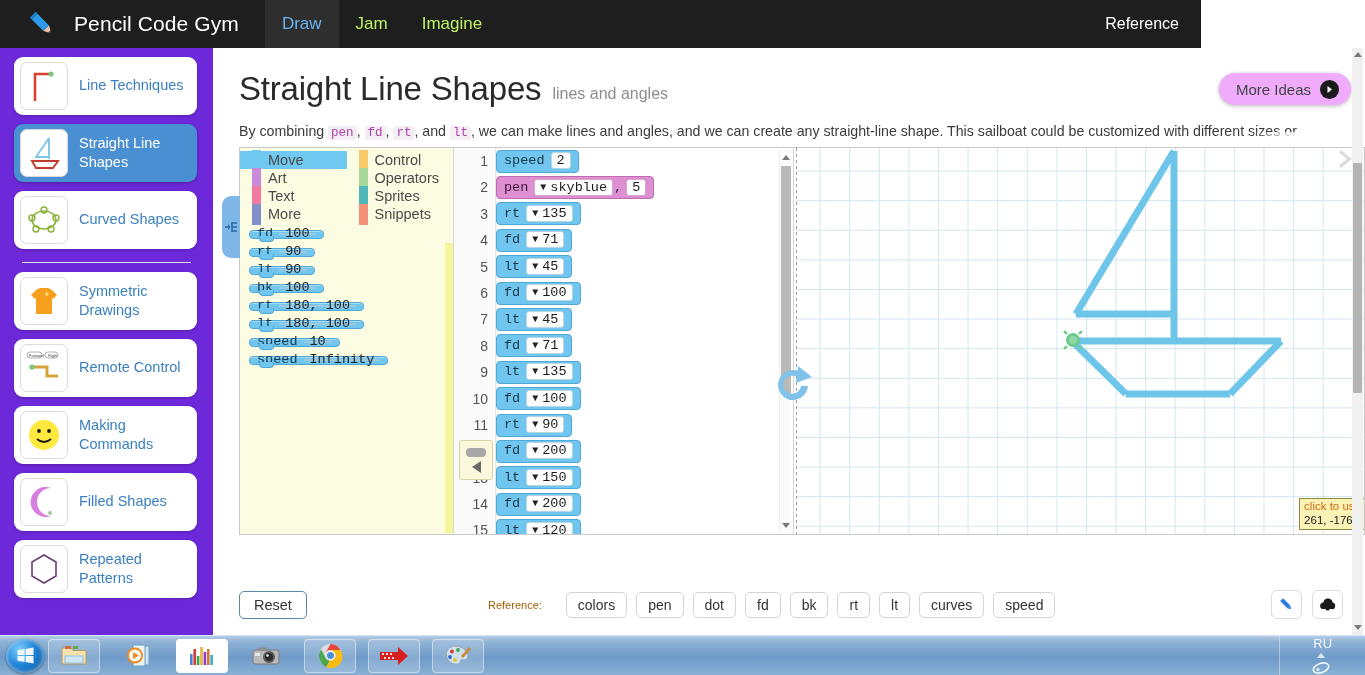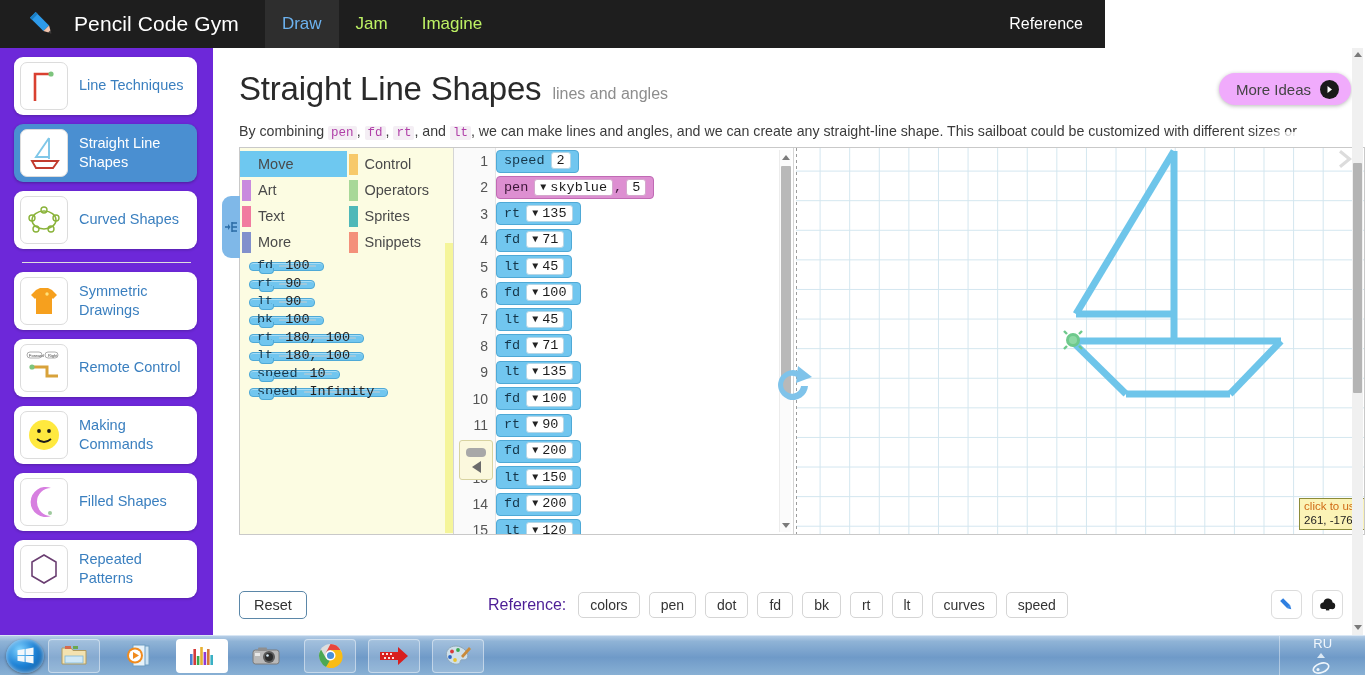--- a/index.html
+++ b/index.html
@@ -5,21 +5,21 @@
   * { box-sizing: border-box; margin: 0; padding: 0; }
   html, body {
     width: 1365px; height: 675px;
     font-family: "Liberation Sans", sans-serif;
     overflow: hidden; background: #fff;
   }
   #app { position: relative; width: 1365px; height: 675px; }
 
   
   .topnav {
-    position: absolute; left: 0; top: 0; width: 1105px; height: 48px;
+    position: absolute; left: 0; top: 0; width: 1201px; height: 48px;
     background: #1e1e1e; display: flex; align-items: center; z-index: 40;
   }
   .brand-pencil { width: 44px; display: flex; justify-content: center; align-items: center; margin-left: 20px; }
   .brand-title {
     color: #fff; font-size: 21px; margin-left: 10px; letter-spacing: .1px;
     font-family: "Liberation Sans", sans-serif; white-space: nowrap;
   }
   .nav-tabs { display: flex; align-items: center; height: 48px; margin-left: 26px; }
   .nav-tab {
     height: 48px; display: flex; align-items: center; padding: 0 17px;
@@ -103,22 +103,22 @@
   .ide {
     position: absolute; left: 239px; top: 147px; width: 1126px; height: 388px;
     border: 1px solid #c9c9c9; background: #fff; overflow: hidden;
   }
   .palette {
     position: absolute; left: 0; top: 0; width: 213px; height: 386px;
     background: #fcfce2; overflow: hidden;
   }
   .cat-grid { display: grid; grid-template-columns: 1fr 1fr; padding: 3px 0 0 0; }
   .cat {
-    display: flex; align-items: center; height: 26px; font-size: 14.5px; color: #4a4a4a;
-    cursor: pointer; padding-left: 2px;
+    display: flex; align-items: center; height: 18px; font-size: 14.5px; color: #4a4a4a;
+    cursor: pointer; padding-left: 12px;
   }
   .cat .swatch { width: 9px; height: 21px; flex: 0 0 9px; margin-right: 7px; }
   .cat.sel { background: #6ec8f0; }
   .cat.sel .swatch { background: #6ec8f0; }
   .cat span { white-space: nowrap; }
 
   .blocks { padding: 7px 0 0 9px; }
   .blk {
     display: inline-flex; align-items: center; position: relative; margin-bottom: 9px;
     background: #71c6ef; border: 1px solid #4fa9d6; border-radius: 4px;
@@ -225,21 +225,21 @@
   .bottombar {
     position: absolute; left: 213px; top: 572px; width: 1152px; height: 63px; background: #fff;
   }
   .reset-btn {
     position: absolute; left: 26px; top: 19px; border: 1px solid #5b87a8; background: #fff;
     border-radius: 5px; padding: 5px 14px; font-size: 14.5px; color: #333; cursor: pointer;
   }
   .refline {
     position: absolute; left: 275px; top: 20px; display: flex; align-items: center; gap: 9px;
   }
-  .ref-label { font-size: 16px; color: #4c1d95; margin-right: 3px; }
+  .ref-label { font-size: 11px; color: #a16207; margin-right: 15px; }
   .chip {
     border: 1px solid #d5d5d5; border-radius: 5px; background: #fff; padding: 4px 11px;
     font-size: 14px; color: #333; cursor: pointer; white-space: nowrap;
   }
   .icon-btn {
     position: absolute; top: 18px; width: 31px; height: 29px; border: 1px solid #dcdcdc;
     border-radius: 6px; background: #fff; display: flex; align-items: center; justify-content: center;
     cursor: pointer;
   }
 

